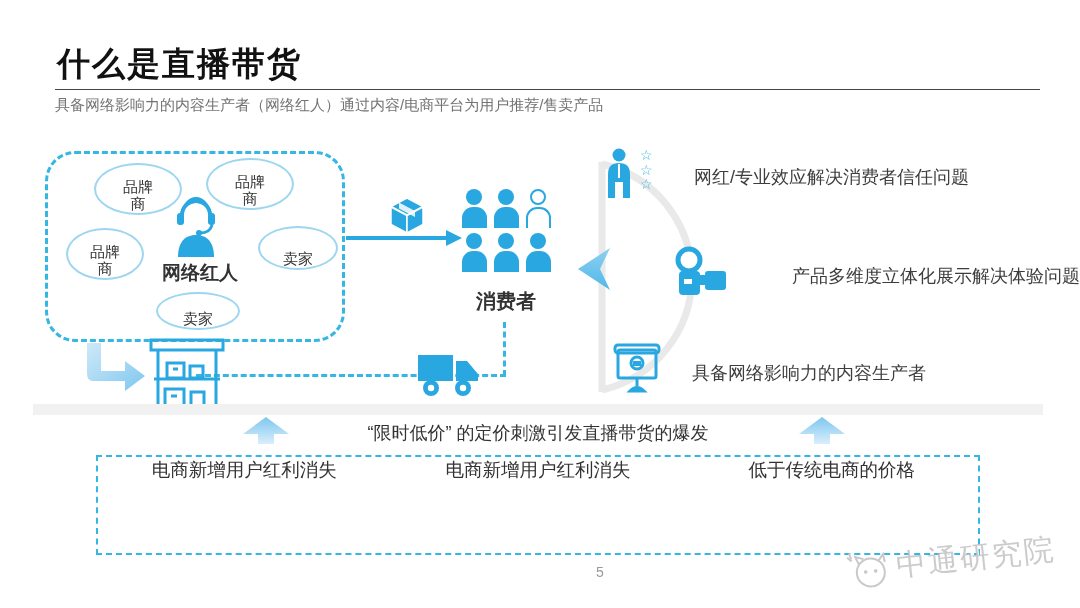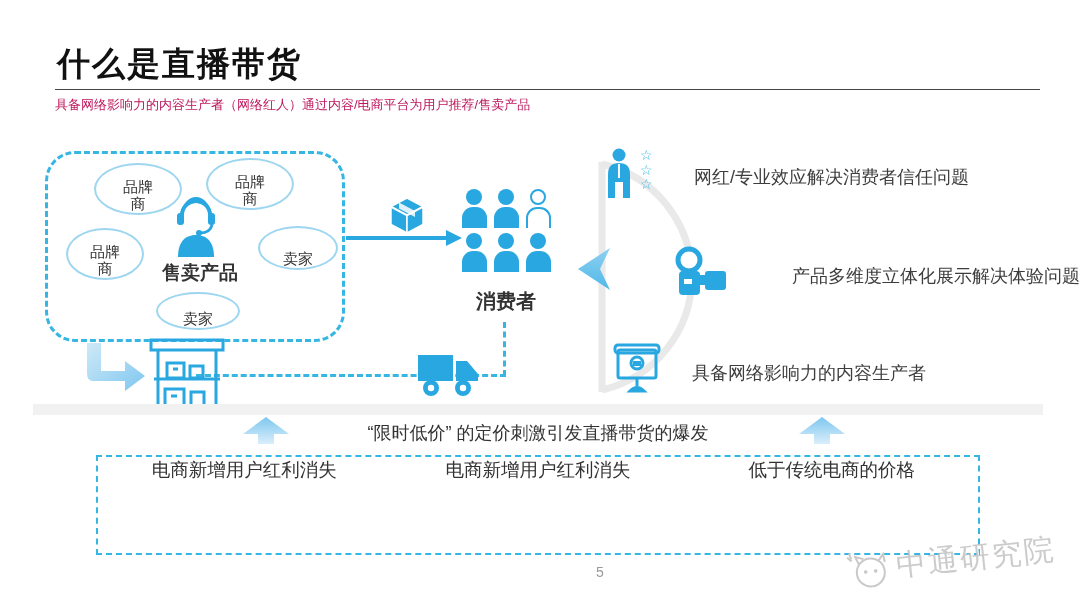--- a/index.html
+++ b/index.html
@@ -2,21 +2,21 @@
 <html><head>
 <meta charset="utf-8">
 <style>
   * { margin:0; padding:0; box-sizing:border-box; }
   body { font-family:"Liberation Sans","DejaVu Sans",sans-serif; background:#fff; }
   .slide { position:relative; width:1080px; height:608px; background:#fff; overflow:hidden;padding-left:34px; }
   .abs { position:absolute; }
 
   .title { left:57px; top:42px; font-size:33px; font-weight:bold; color:#111; letter-spacing:2px; }
   .title-rule { left:55px; top:89px; width:985px; height:1px; background:#444; }
-  .subtitle { left:55px; top:96px; font-size:13px; color:#be185d; }
+  .subtitle { left:55px; top:96px; font-size:15px; color:#737373; }
 
   .platform-box { left:45px; top:151px; width:300px; height:191px;
     border:3px dashed #35b6e3; border-radius:30px; }
   .platform-label { left:122px; top:136px; font-size:16.5px; font-weight:600; color:#333;
     background:#fff; padding:0 6px; }
 
   .oval { border:2px solid #9ed6f0; border-radius:50%; background:#fff;
     display:flex; align-items:flex-end; justify-content:center; text-align:center;
     font-size:15px; color:#333; line-height:1.12; }
   .oval .wrap2 { width:34px; }
@@ -86,21 +86,21 @@
   <svg class="abs" style="left:164px; top:193px;" width="64" height="64" viewBox="0 0 64 64">
     <circle cx="32" cy="24" r="14" fill="#ffffff"></circle>
     <path d="M18 24 a14 14 0 0 1 28 0 l0 -4 a14 16 0 0 0 -28 0 z" fill="#29a7e0"></path>
     <path d="M18 22 a14 14 0 0 1 28 0" fill="none" stroke="#29a7e0" stroke-width="4"></path>
     <rect x="13" y="20" width="7" height="12" rx="3" fill="#29a7e0"></rect>
     <rect x="44" y="20" width="7" height="12" rx="3" fill="#29a7e0"></rect>
     <path d="M48 32 q-2 8 -12 8" fill="none" stroke="#29a7e0" stroke-width="3"></path>
     <circle cx="35" cy="40" r="3" fill="#29a7e0"></circle>
     <path d="M14 64 C14 48 22 42 32 42 C42 42 50 48 50 64 Z" fill="#29a7e0"></path>
   </svg>
-  <div class="abs host-label">售卖产品</div>
+  <div class="abs host-label">网络红人</div>
 
   <svg class="abs" style="left:346px; top:226px;" width="118" height="24" viewBox="0 0 118 24">
     <line x1="0" y1="12" x2="102" y2="12" stroke="#29a7e0" stroke-width="4"></line>
     <polygon points="100,4 116,12 100,20" fill="#29a7e0"></polygon>
   </svg>
   <svg class="abs" style="left:388px; top:196px;" width="38" height="38" viewBox="0 0 38 38">
     <polygon points="19,2 35,10.5 19,19 3,10.5" fill="#29a7e0" stroke="#fff" stroke-width="1.5"></polygon>
     <polygon points="3,11 19,19.5 19,37 3,28.5" fill="#29a7e0" stroke="#fff" stroke-width="1.5"></polygon>
     <polygon points="35,11 19,19.5 19,37 35,28.5" fill="#29a7e0" stroke="#fff" stroke-width="1.5"></polygon>
     <polygon points="11,6.5 27,15 27,21 11,12.5" fill="#fff" opacity="0.85"></polygon>

